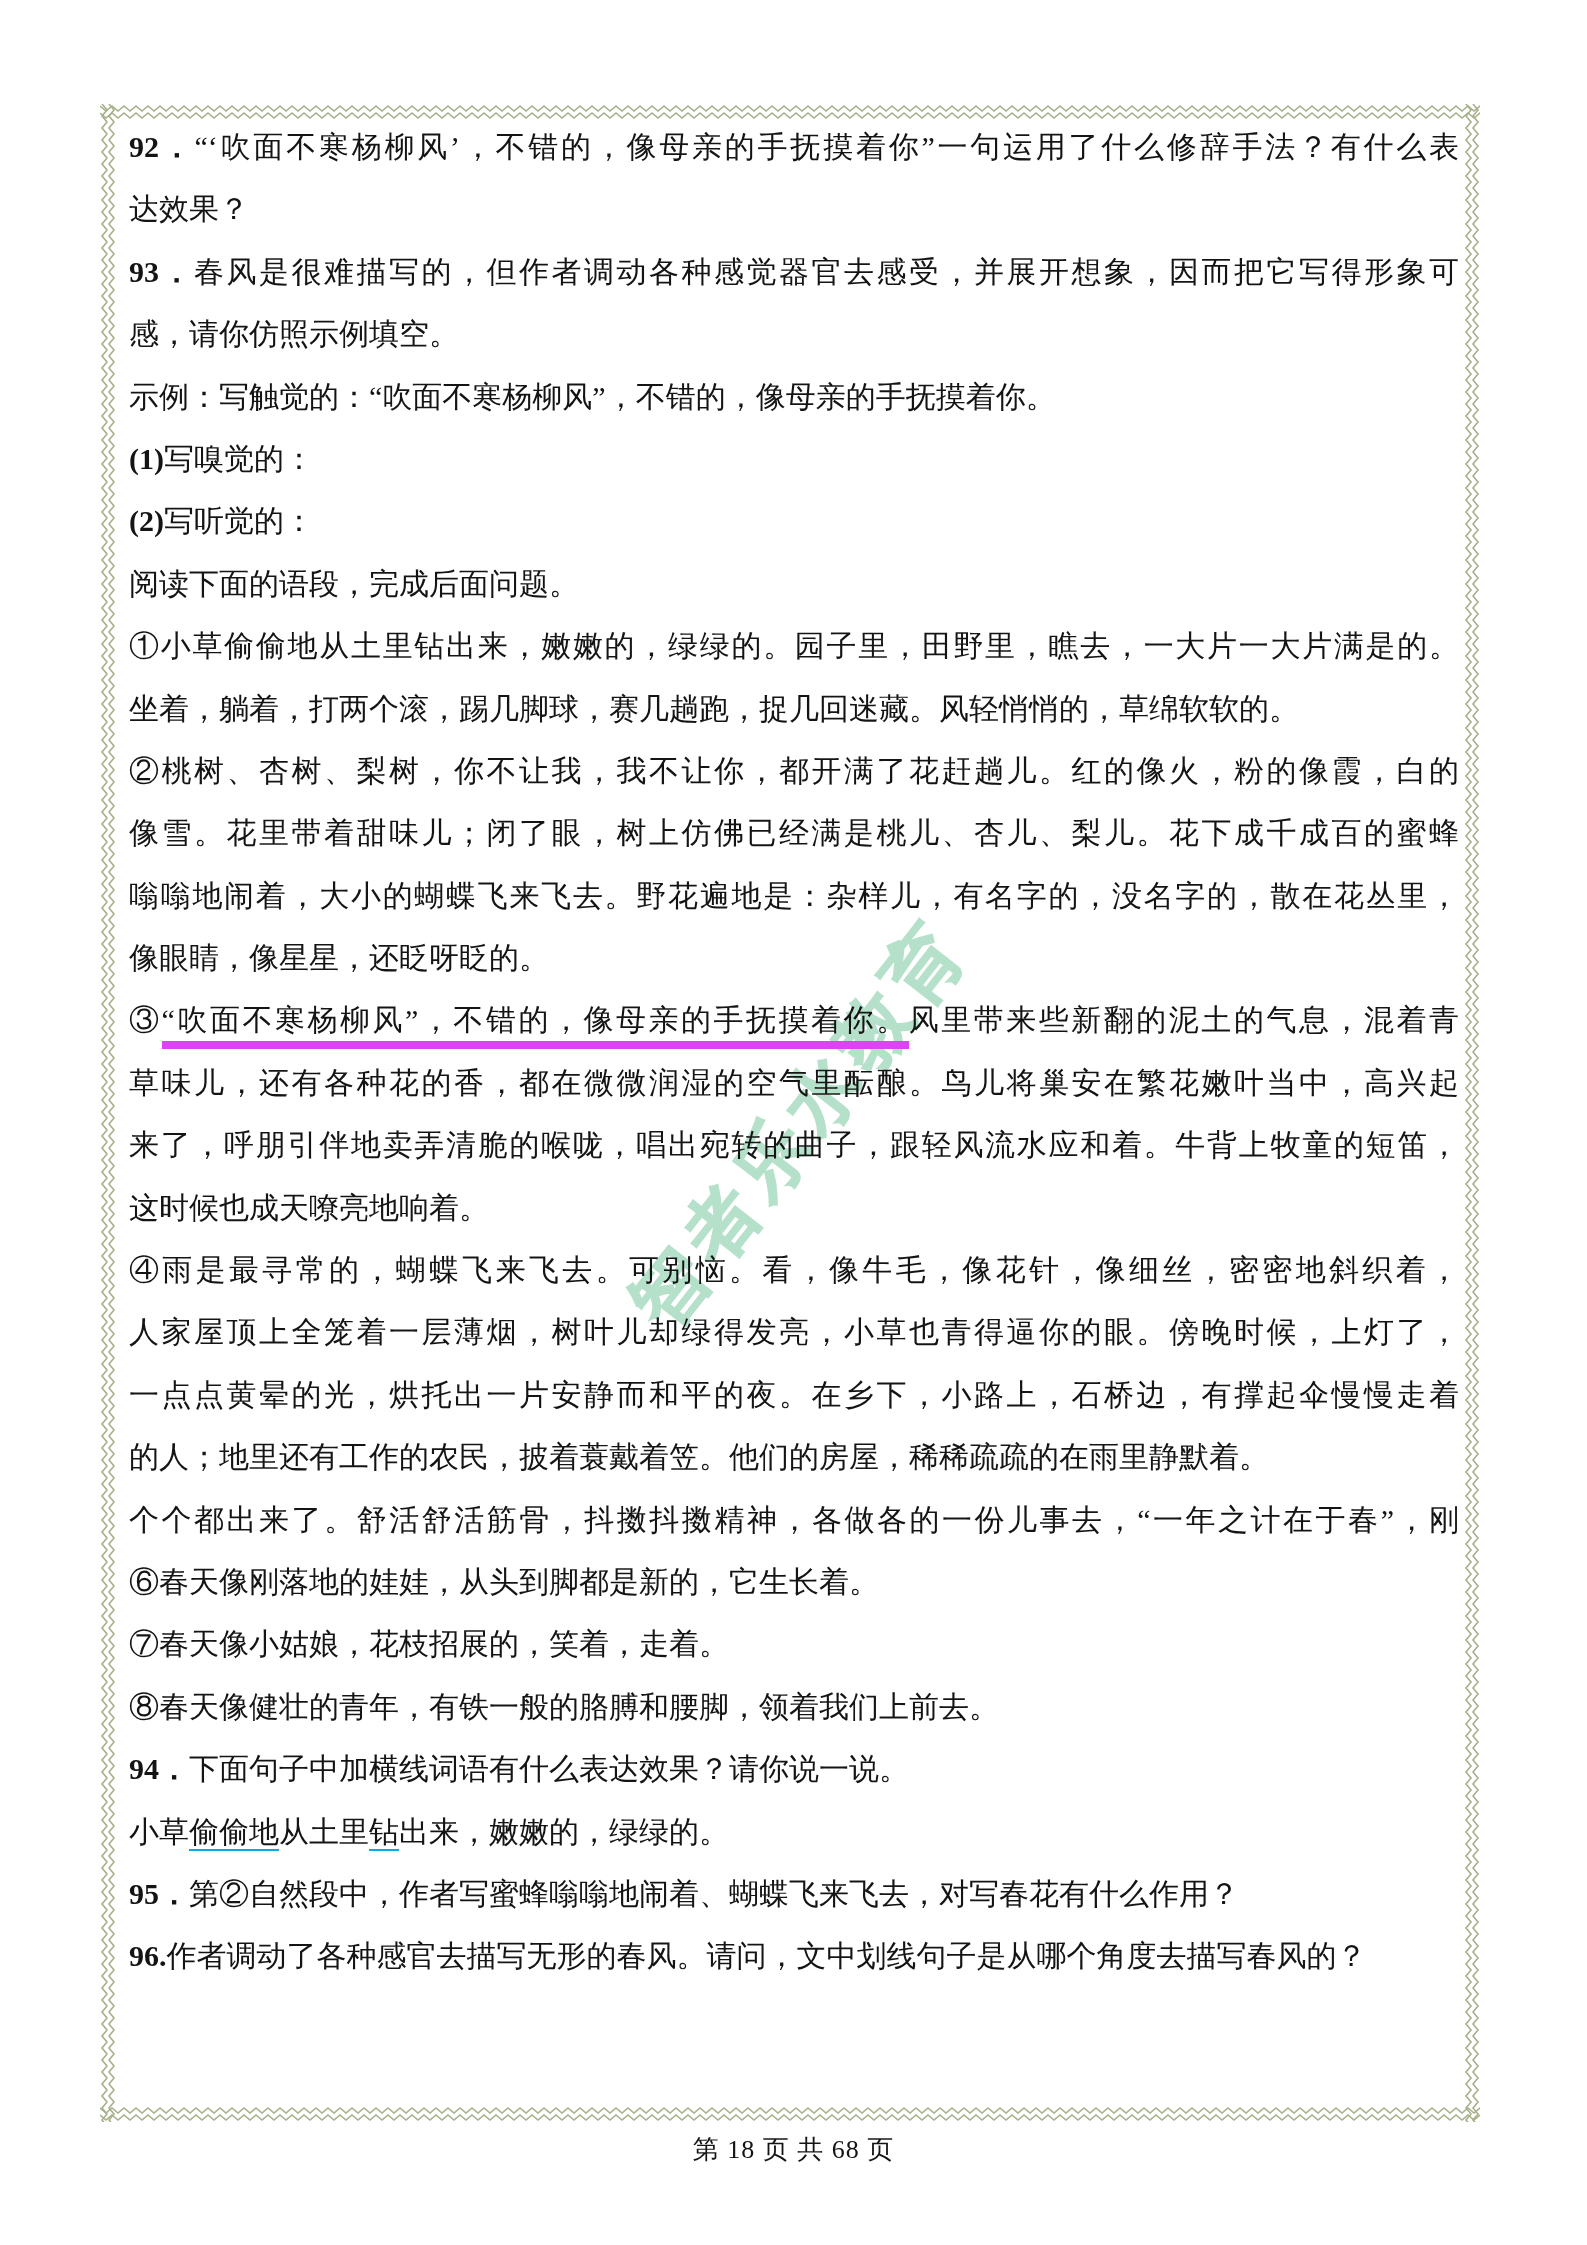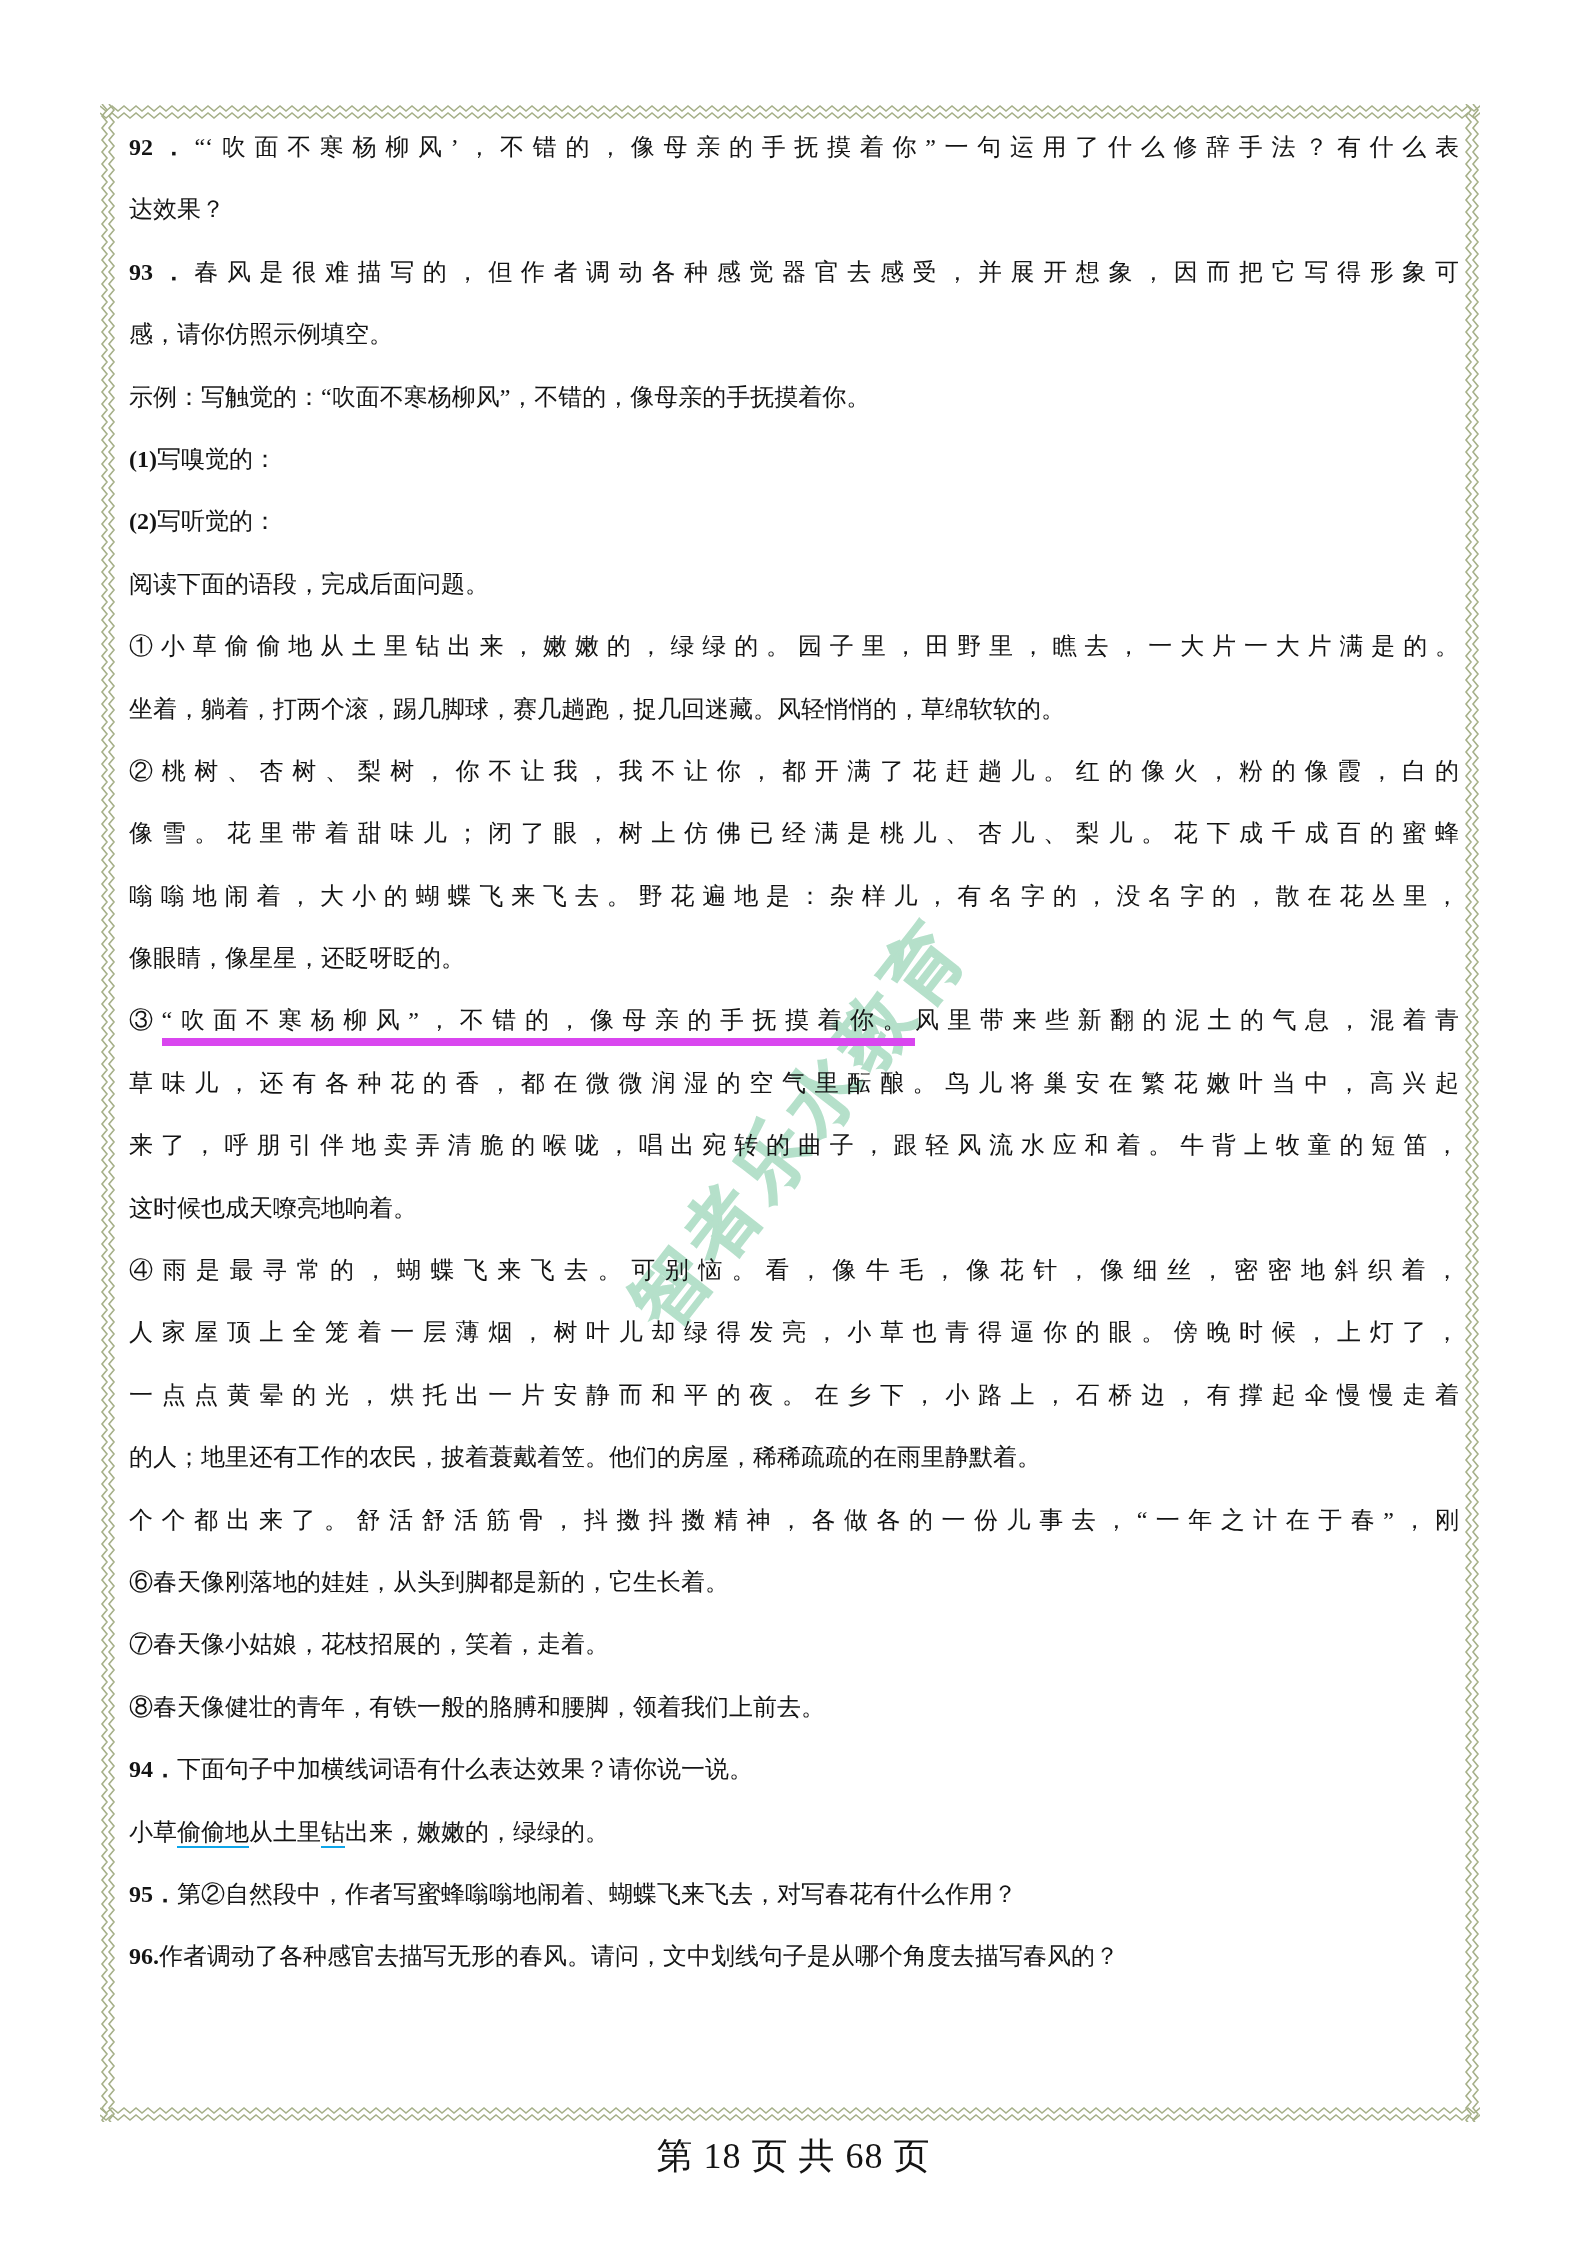--- a/index.html
+++ b/index.html
@@ -10,21 +10,21 @@
     font-family:"Liberation Serif","DejaVu Serif",serif;
     overflow:hidden;
   }
   .strip{position:absolute;}
   .content{
     position:absolute;
     left:129px;top:116px;width:1330px;
     color:#141414;
   }
   .line{
-    font-size:24px;
+    font-size:30px;
     line-height:62.4px;
     height:62.4px;
     white-space:normal;
     text-align:justify;
     color:#141414;
   }
   .line.fill{ text-align-last:justify; }
   .line span{ display:inline; }
   .b{ font-weight:bold; }
   .u{ border-bottom:8px solid #d946ef; padding-bottom:5px; }
@@ -37,21 +37,21 @@
     letter-spacing:8px;
     font-weight:700;
     transform:rotate(-52deg);
     opacity:0.55;
     pointer-events:none;
   }
   .footer{
     position:absolute;
     left:0;top:2132px;width:1587px;
     text-align:center;
-    font-size:36px;
+    font-size:26px;
     color:#141414;
     letter-spacing:1px;
   }
 </style>
 </head>
 <body>
 
 <svg class="strip zz" style="left:100px;top:104px;" width="1380" height="16">
     <polyline points="0,2 6,7 12,2 18,7 24,2 30,7 36,2 42,7 48,2 54,7 60,2 66,7 72,2 78,7 84,2 90,7 96,2 102,7 108,2 114,7 120,2 126,7 132,2 138,7 144,2 150,7 156,2 162,7 168,2 174,7 180,2 186,7 192,2 198,7 204,2 210,7 216,2 222,7 228,2 234,7 240,2 246,7 252,2 258,7 264,2 270,7 276,2 282,7 288,2 294,7 300,2 306,7 312,2 318,7 324,2 330,7 336,2 342,7 348,2 354,7 360,2 366,7 372,2 378,7 384,2 390,7 396,2 402,7 408,2 414,7 420,2 426,7 432,2 438,7 444,2 450,7 456,2 462,7 468,2 474,7 480,2 486,7 492,2 498,7 504,2 510,7 516,2 522,7 528,2 534,7 540,2 546,7 552,2 558,7 564,2 570,7 576,2 582,7 588,2 594,7 600,2 606,7 612,2 618,7 624,2 630,7 636,2 642,7 648,2 654,7 660,2 666,7 672,2 678,7 684,2 690,7 696,2 702,7 708,2 714,7 720,2 726,7 732,2 738,7 744,2 750,7 756,2 762,7 768,2 774,7 780,2 786,7 792,2 798,7 804,2 810,7 816,2 822,7 828,2 834,7 840,2 846,7 852,2 858,7 864,2 870,7 876,2 882,7 888,2 894,7 900,2 906,7 912,2 918,7 924,2 930,7 936,2 942,7 948,2 954,7 960,2 966,7 972,2 978,7 984,2 990,7 996,2 1002,7 1008,2 1014,7 1020,2 1026,7 1032,2 1038,7 1044,2 1050,7 1056,2 1062,7 1068,2 1074,7 1080,2 1086,7 1092,2 1098,7 1104,2 1110,7 1116,2 1122,7 1128,2 1134,7 1140,2 1146,7 1152,2 1158,7 1164,2 1170,7 1176,2 1182,7 1188,2 1194,7 1200,2 1206,7 1212,2 1218,7 1224,2 1230,7 1236,2 1242,7 1248,2 1254,7 1260,2 1266,7 1272,2 1278,7 1284,2 1290,7 1296,2 1302,7 1308,2 1314,7 1320,2 1326,7 1332,2 1338,7 1344,2 1350,7 1356,2 1362,7 1368,2 1374,7 1380,2 1386,7" fill="none" stroke="#a6b089" stroke-width="1.6"></polyline>
     <polyline points="0,9 6,14 12,9 18,14 24,9 30,14 36,9 42,14 48,9 54,14 60,9 66,14 72,9 78,14 84,9 90,14 96,9 102,14 108,9 114,14 120,9 126,14 132,9 138,14 144,9 150,14 156,9 162,14 168,9 174,14 180,9 186,14 192,9 198,14 204,9 210,14 216,9 222,14 228,9 234,14 240,9 246,14 252,9 258,14 264,9 270,14 276,9 282,14 288,9 294,14 300,9 306,14 312,9 318,14 324,9 330,14 336,9 342,14 348,9 354,14 360,9 366,14 372,9 378,14 384,9 390,14 396,9 402,14 408,9 414,14 420,9 426,14 432,9 438,14 444,9 450,14 456,9 462,14 468,9 474,14 480,9 486,14 492,9 498,14 504,9 510,14 516,9 522,14 528,9 534,14 540,9 546,14 552,9 558,14 564,9 570,14 576,9 582,14 588,9 594,14 600,9 606,14 612,9 618,14 624,9 630,14 636,9 642,14 648,9 654,14 660,9 666,14 672,9 678,14 684,9 690,14 696,9 702,14 708,9 714,14 720,9 726,14 732,9 738,14 744,9 750,14 756,9 762,14 768,9 774,14 780,9 786,14 792,9 798,14 804,9 810,14 816,9 822,14 828,9 834,14 840,9 846,14 852,9 858,14 864,9 870,14 876,9 882,14 888,9 894,14 900,9 906,14 912,9 918,14 924,9 930,14 936,9 942,14 948,9 954,14 960,9 966,14 972,9 978,14 984,9 990,14 996,9 1002,14 1008,9 1014,14 1020,9 1026,14 1032,9 1038,14 1044,9 1050,14 1056,9 1062,14 1068,9 1074,14 1080,9 1086,14 1092,9 1098,14 1104,9 1110,14 1116,9 1122,14 1128,9 1134,14 1140,9 1146,14 1152,9 1158,14 1164,9 1170,14 1176,9 1182,14 1188,9 1194,14 1200,9 1206,14 1212,9 1218,14 1224,9 1230,14 1236,9 1242,14 1248,9 1254,14 1260,9 1266,14 1272,9 1278,14 1284,9 1290,14 1296,9 1302,14 1308,9 1314,14 1320,9 1326,14 1332,9 1338,14 1344,9 1350,14 1356,9 1362,14 1368,9 1374,14 1380,9 1386,14" fill="none" stroke="#a6b089" stroke-width="1.6"></polyline>

